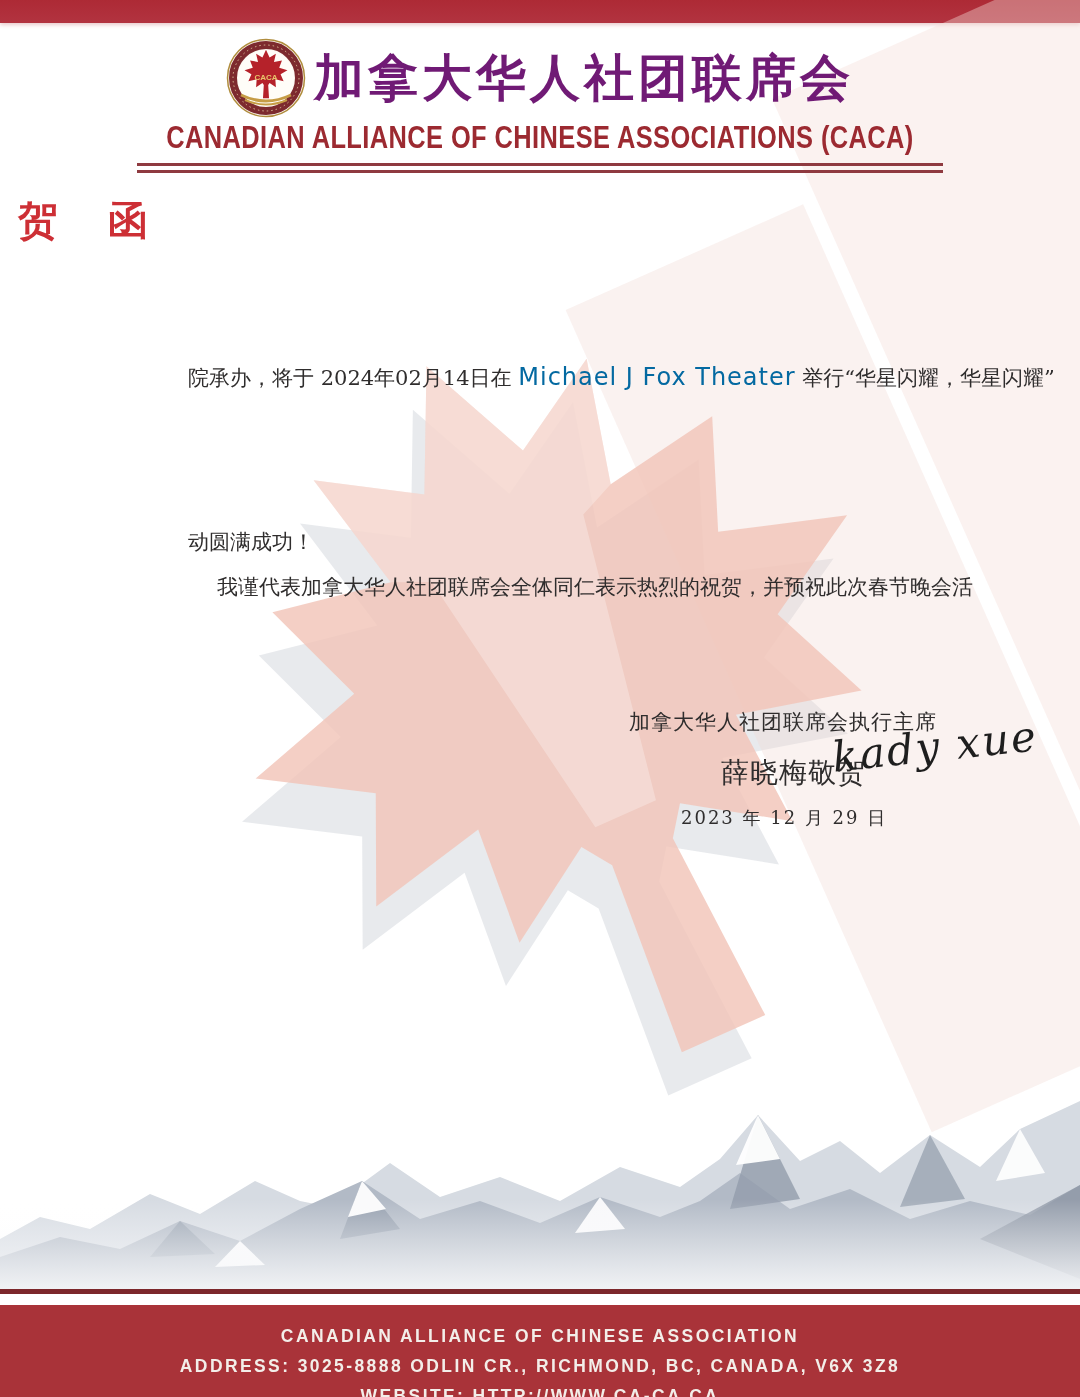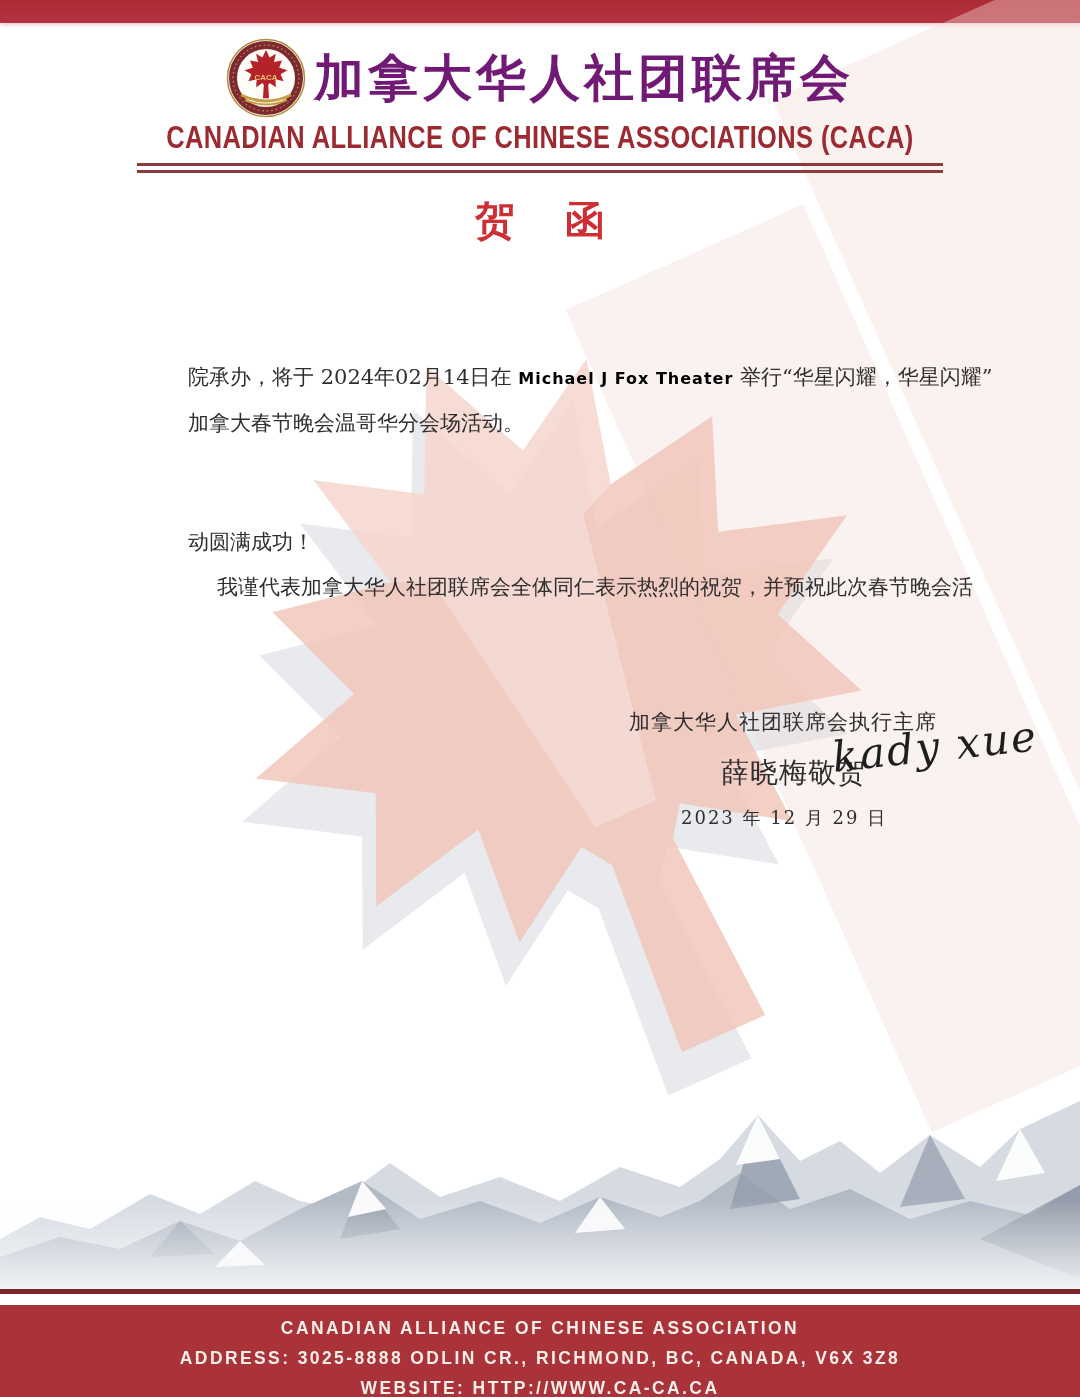--- a/index.html
+++ b/index.html
@@ -17,42 +17,42 @@
   .lh-row{display:flex;justify-content:center;align-items:center;gap:8px;height:84px;}
   .logo{flex:0 0 auto;}
   .org-cn{margin:0;font-size:50px;line-height:1;font-weight:900;color:#701a75;
     letter-spacing:4px;font-family:"Liberation Sans","DejaVu Sans",sans-serif;}
   .org-en{margin-top:2px;font-size:31px;line-height:1;font-weight:bold;color:#9c2a31;
     font-family:"Liberation Sans","DejaVu Sans",sans-serif;transform:scaleX(.82);transform-origin:center;
     white-space:nowrap;letter-spacing:.5px;}
   .double-rule{width:806px;margin:10px auto 0;height:4px;
     border-top:3px solid #8f3a40;border-bottom:3px solid #8f3a40;}
   
-  .letter-title{position:absolute;top:193px;left:0;width:1080px;text-align:center;
+  .letter-title{position:absolute;top:193px;left:0;width:1080px;text-align:left;
     font-size:40px;font-weight:bold;color:#cd2f35;letter-spacing:18px;text-indent:18px;}
   
   .para{position:absolute;left:188px;width:790px;font-size:21px;line-height:45px;color:#2f2d2d;}
   .p1{top:355px;}
   .p2{top:520px;}
   .line{white-space:nowrap;}
   .indent{text-indent:29px;}
   .latin-hand{font-family:"DejaVu Sans","Liberation Sans",sans-serif;
-    font-weight:bold;letter-spacing:1px;font-size:16px;color:#000000;}
+    font-weight:normal;letter-spacing:1px;font-size:24px;color:#0369a1;}
   
   .sig-role{position:absolute;top:708px;left:629px;font-size:21px;letter-spacing:1px;}
   .sig-name{position:absolute;top:754px;left:721px;font-size:28px;letter-spacing:1px;}
   .sig-autograph{position:absolute;top:722px;left:832px;font-size:42px;color:#1e1e1e;
     font-style:italic;font-family:"DejaVu Serif",serif;transform:rotate(-6deg);letter-spacing:2px;}
   .sig-date{position:absolute;top:806px;left:681px;font-size:18px;letter-spacing:2px;}
   
   .mountains{position:absolute;left:0;bottom:108px;display:block;}
   
   .footer-rule{position:absolute;left:0;bottom:103px;width:1080px;height:5px;background:#7c272c;}
   .footer{position:absolute;left:0;bottom:0;width:1080px;height:92px;background:#a93339;
-    text-align:center;padding-top:0;box-sizing:border-box;
+    text-align:center;padding-top:8px;box-sizing:border-box;
     font-family:"Liberation Sans","DejaVu Sans",sans-serif;}
   .f-line{color:#f3eee9;font-weight:bold;font-size:18px;letter-spacing:2.5px;
     line-height:28px;margin-top:2px;transform:scaleX(.97);}
   .f-line:first-child{margin-top:9px;}
 </style>
 </head>
 <body>
 
 <div class="page">
 
@@ -95,21 +95,20 @@
       <h1 class="org-cn">加拿大华人社团联席会</h1>
     </div>
     <div class="org-en">CANADIAN ALLIANCE OF CHINESE ASSOCIATIONS (CACA)</div>
     <div class="double-rule"></div>
   </header>
 
   <div class="letter-title">贺 函</div>
 
   <div class="para p1">
     <div class="line"><span>院承办，将于 2024年02月14日在 </span><span class="latin-hand">Michael J Fox Theater</span><span>  举行“华星闪耀，华星闪耀”</span></div>
-    <div class="line">加拿大春节晚会温哥华分会场活动。</div>
   </div>
 
   <div class="para p2">
     <div class="line">动圆满成功！</div>
     <div class="line indent">我谨代表加拿大华人社团联席会全体同仁表示热烈的祝贺，并预祝此次春节晚会活</div>
   </div>
 
   <div class="sig-role">加拿大华人社团联席会执行主席</div>
   <div class="sig-name">薛晓梅敬贺</div>
   <div class="sig-autograph">kady xue</div>

